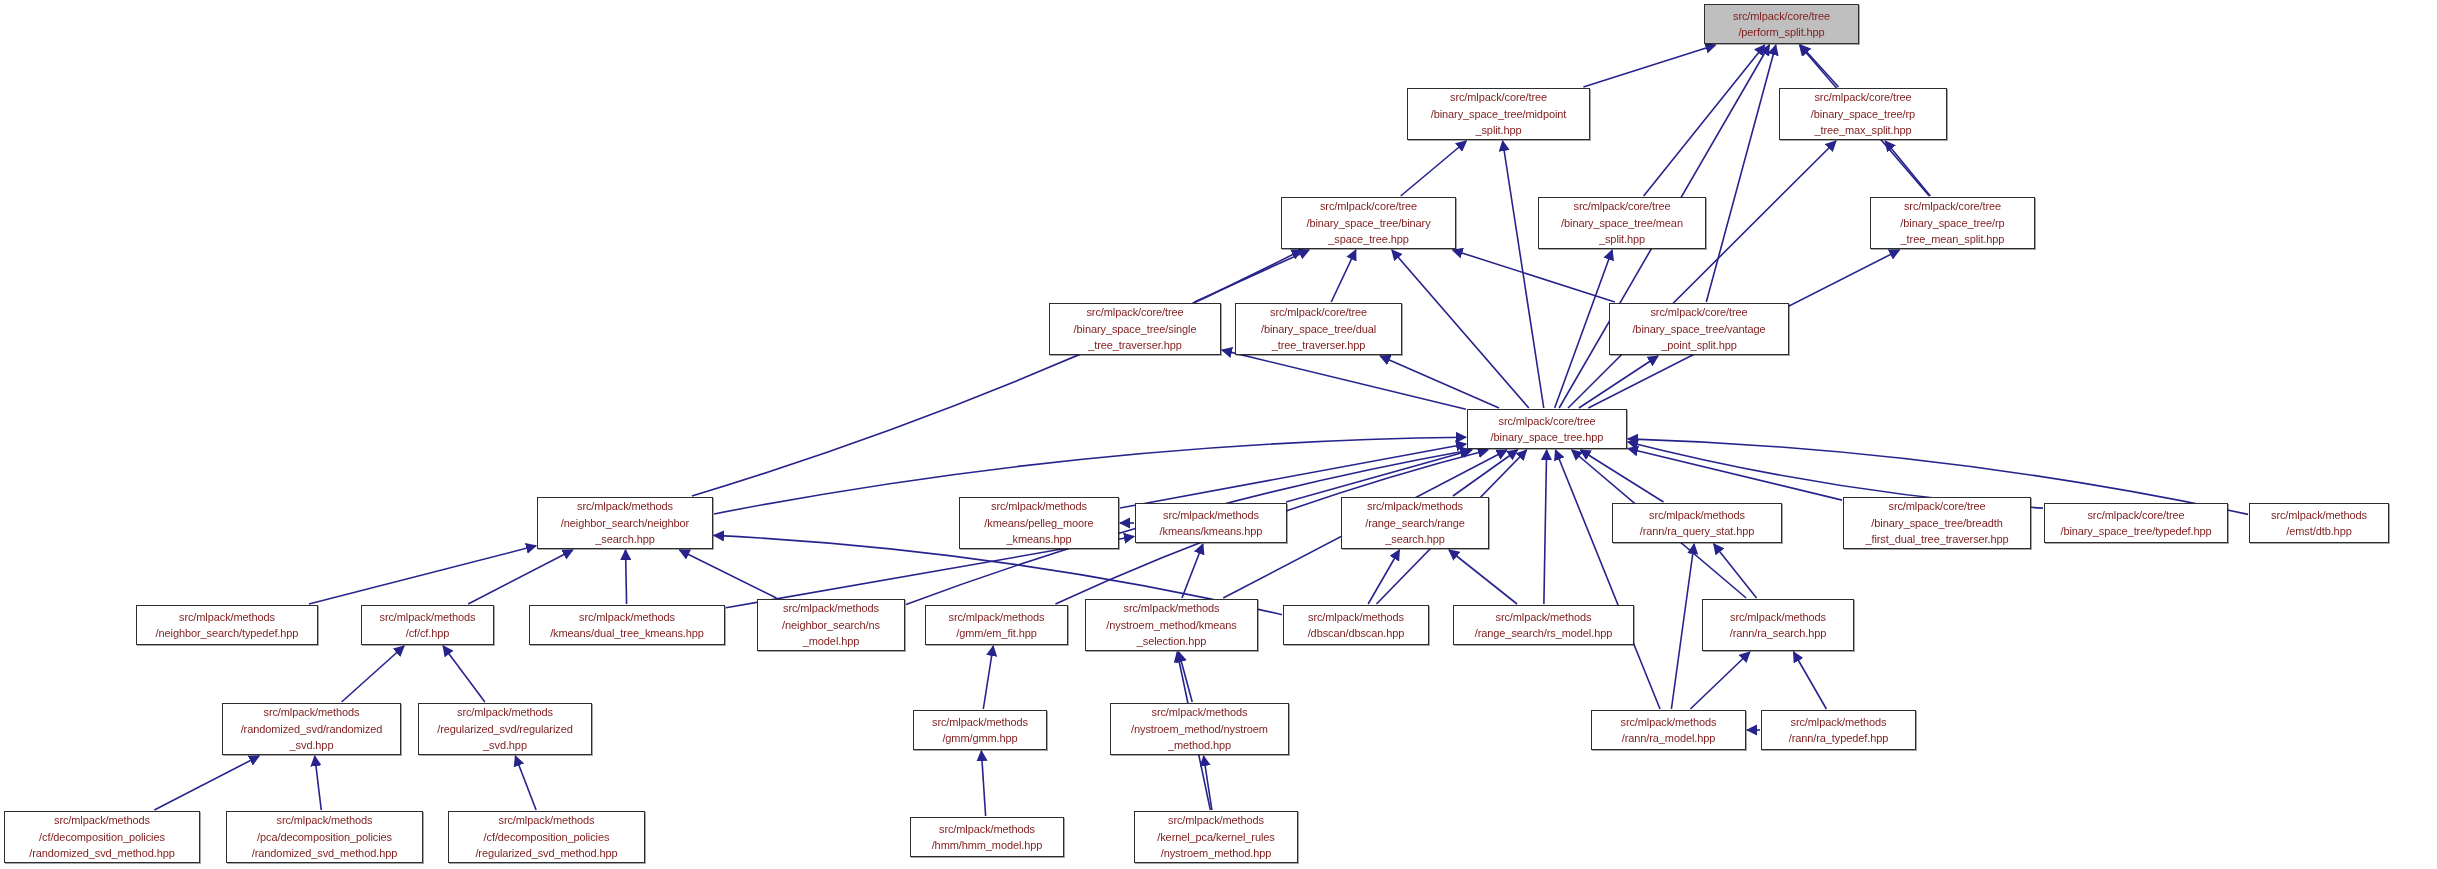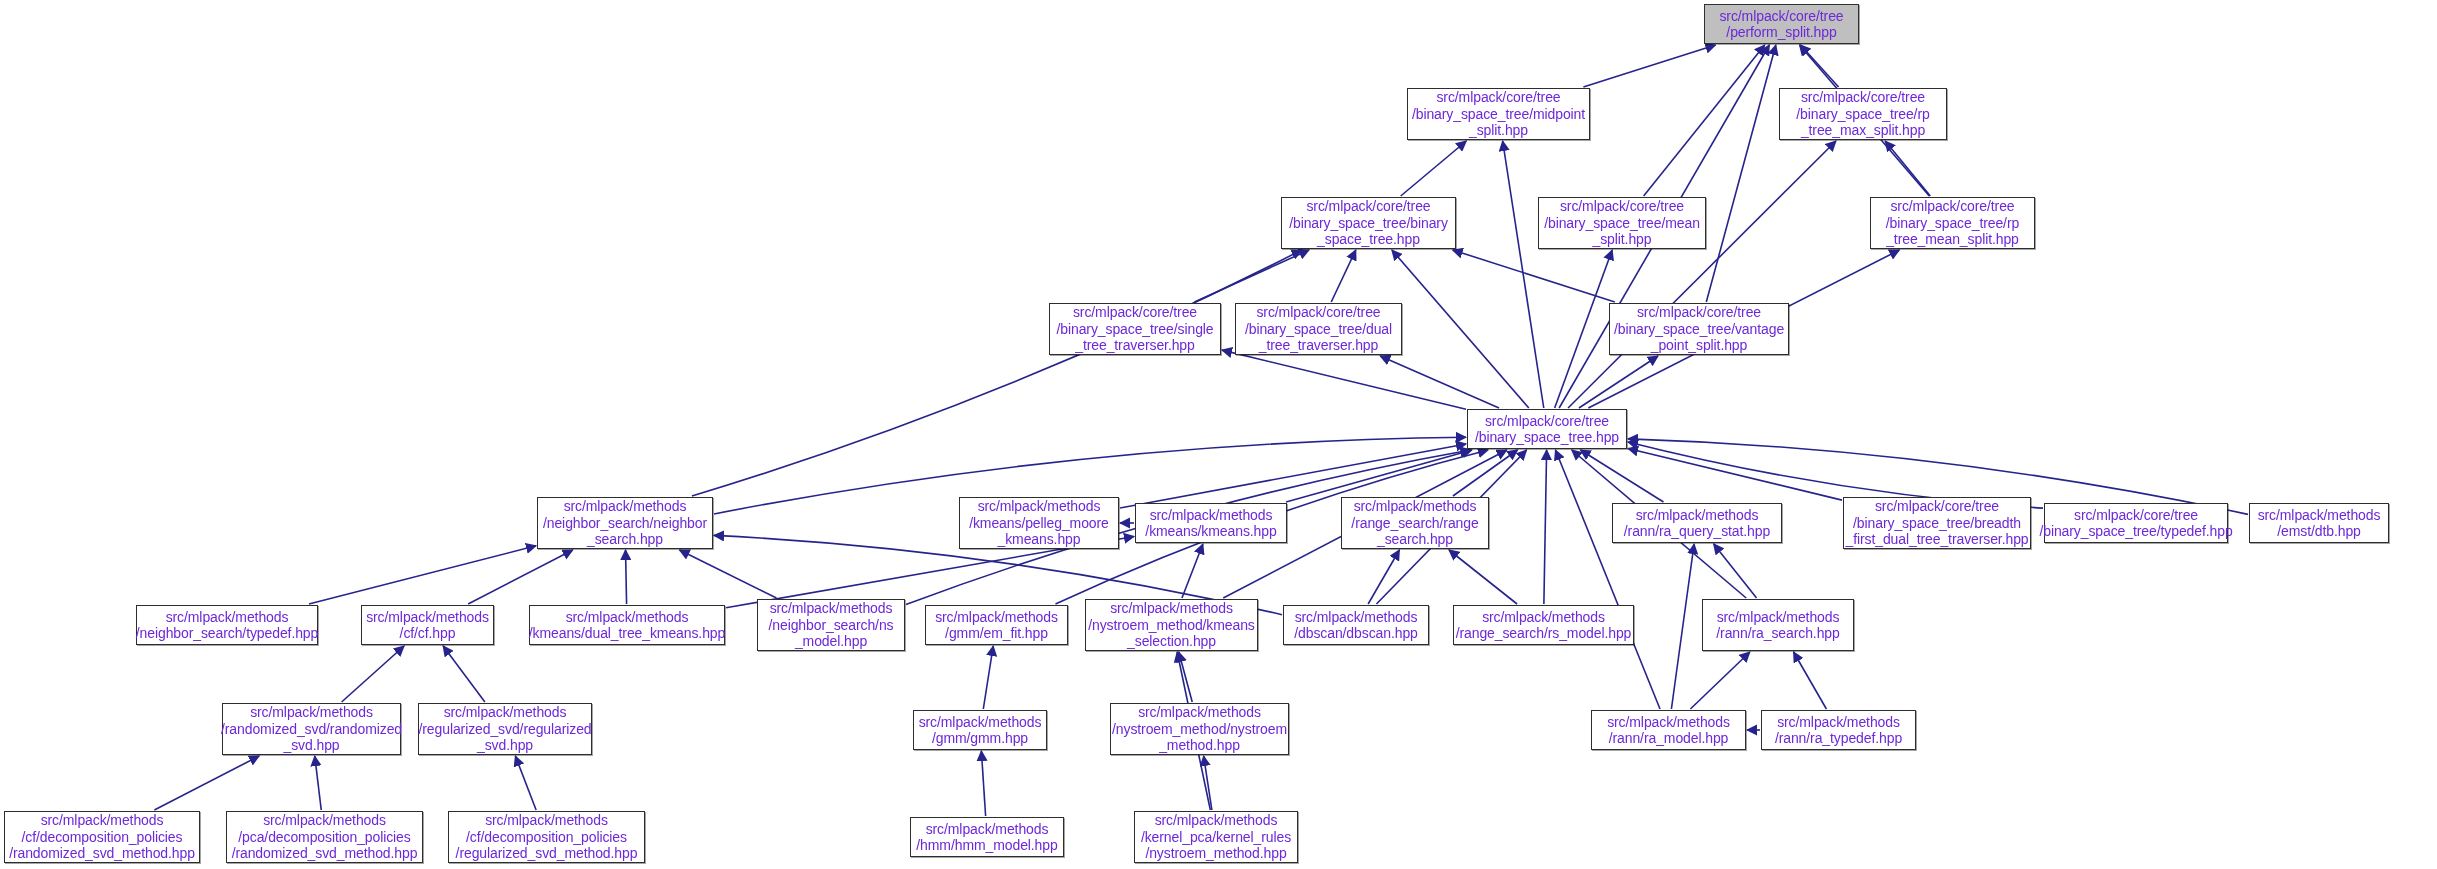--- a/index.html
+++ b/index.html
@@ -25,22 +25,22 @@
   }
   .node {
     position: absolute;
     box-sizing: border-box;
     background: #ffffff;
     border: 1px solid #2d2d2d;
     display: flex;
     align-items: center;
     justify-content: center;
     text-align: center;
-    color: #6d28d9;
-    font-size: 14px;
+    color: #7f1d1d;
+    font-size: 11px;
     line-height: 16.5px;
     letter-spacing: -0.1px;
     white-space: pre-line;
     cursor: pointer;
     box-shadow: 1px 1px 0 rgba(0,0,0,0.35);
   }
   .node.root {
     background: #bfbfbf;
     border-color: #303030;
   }

